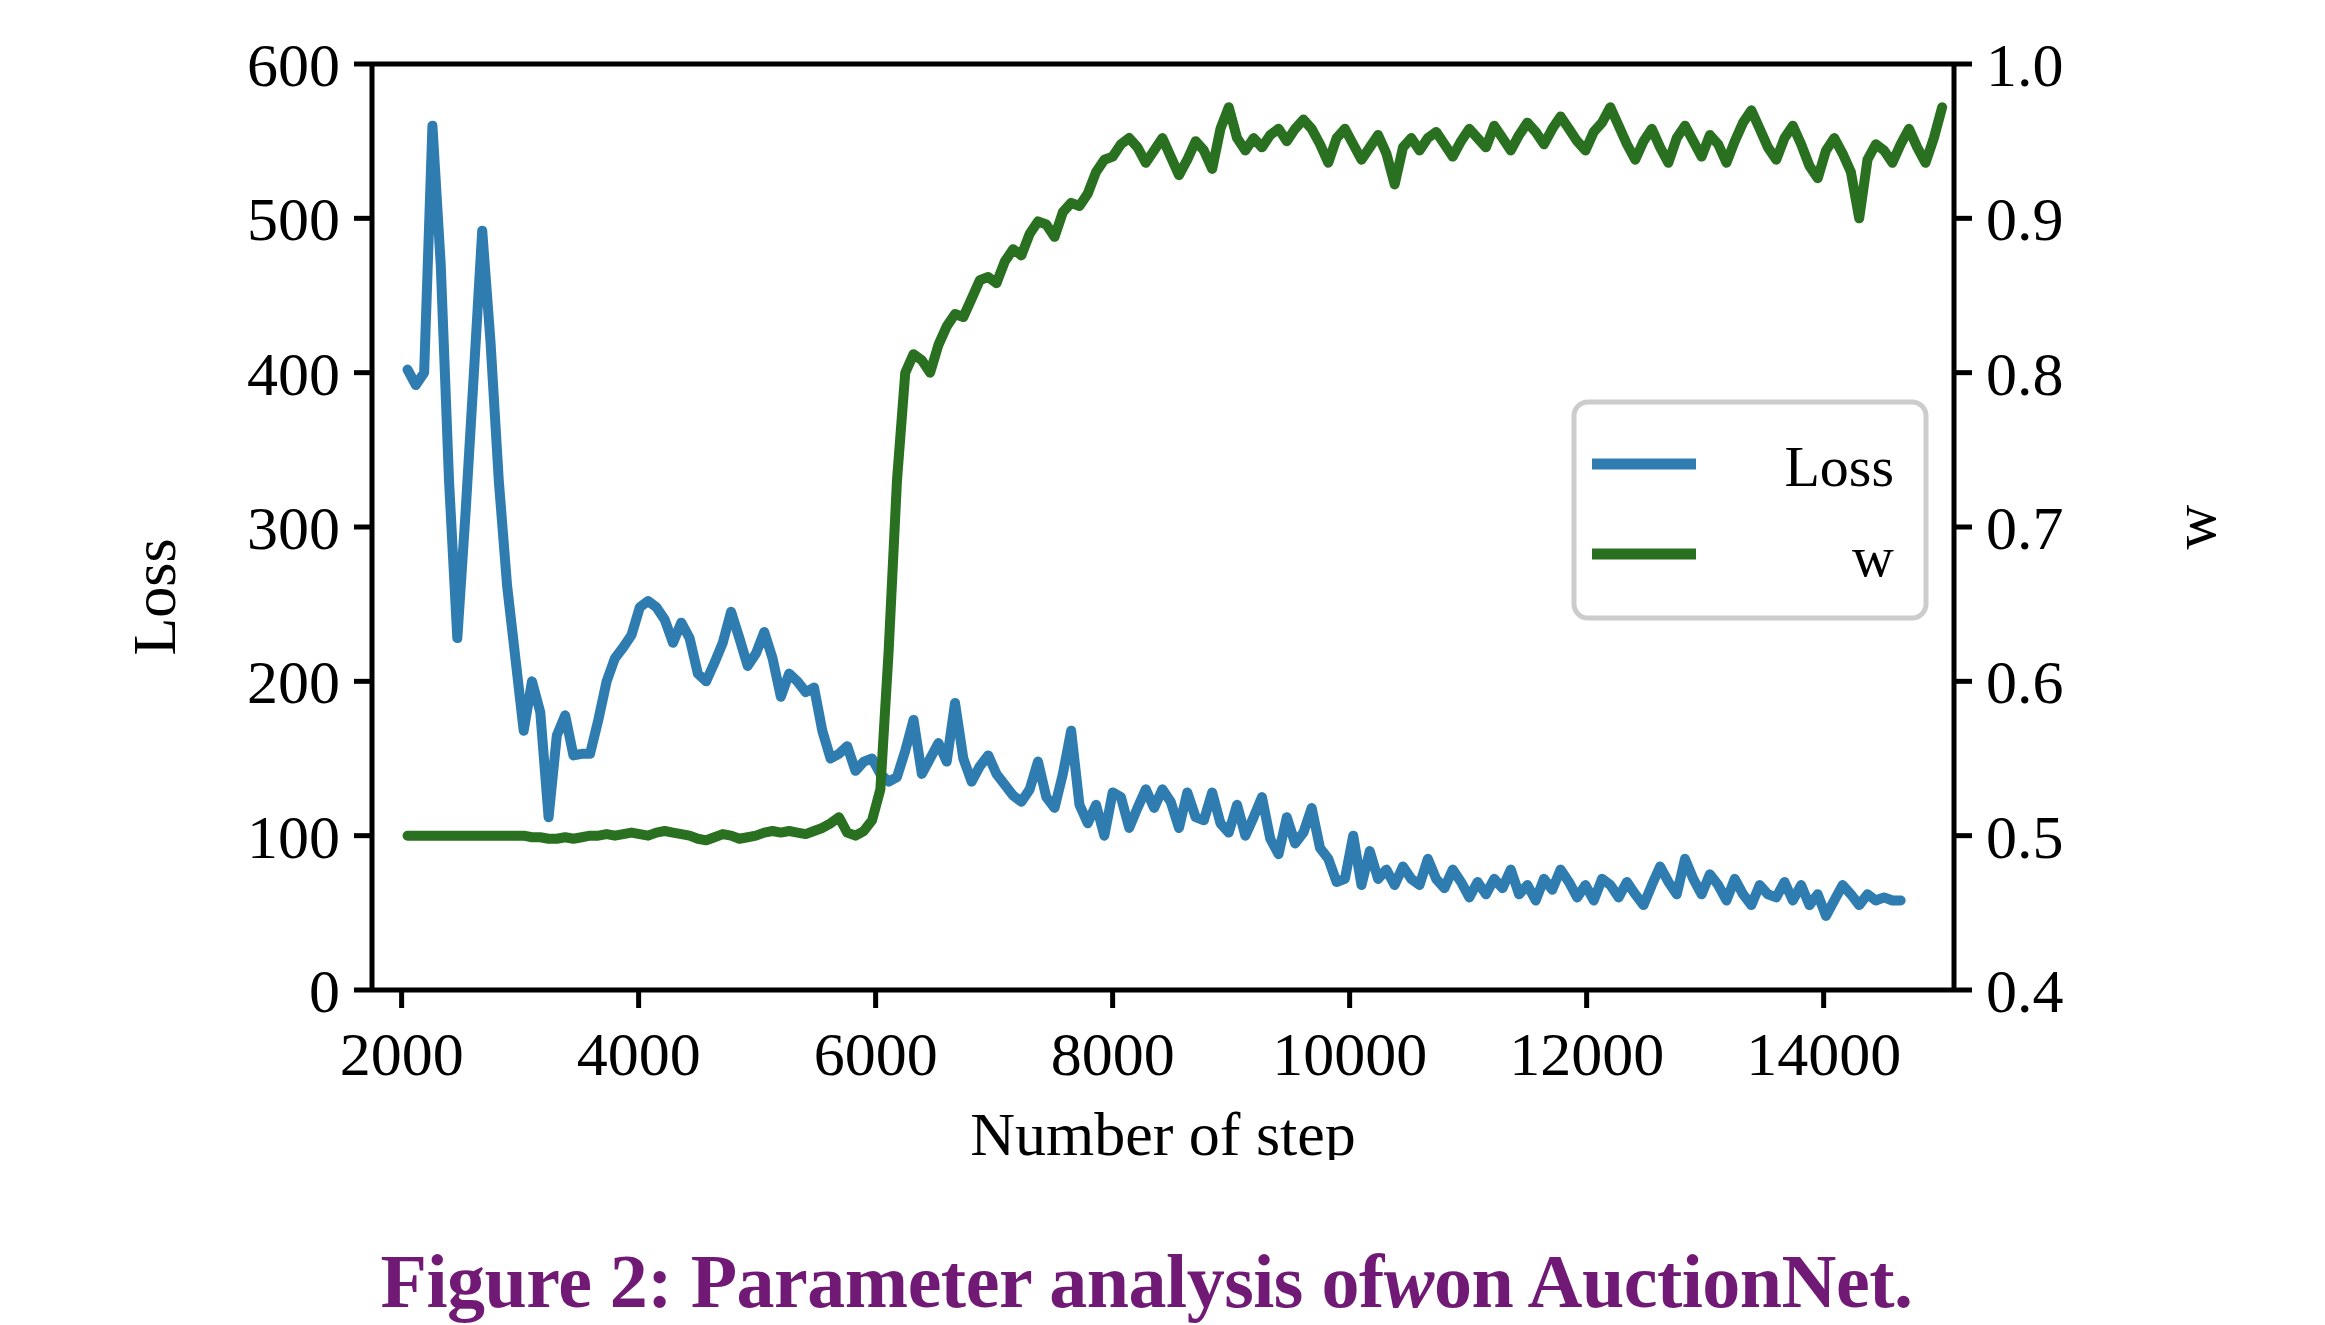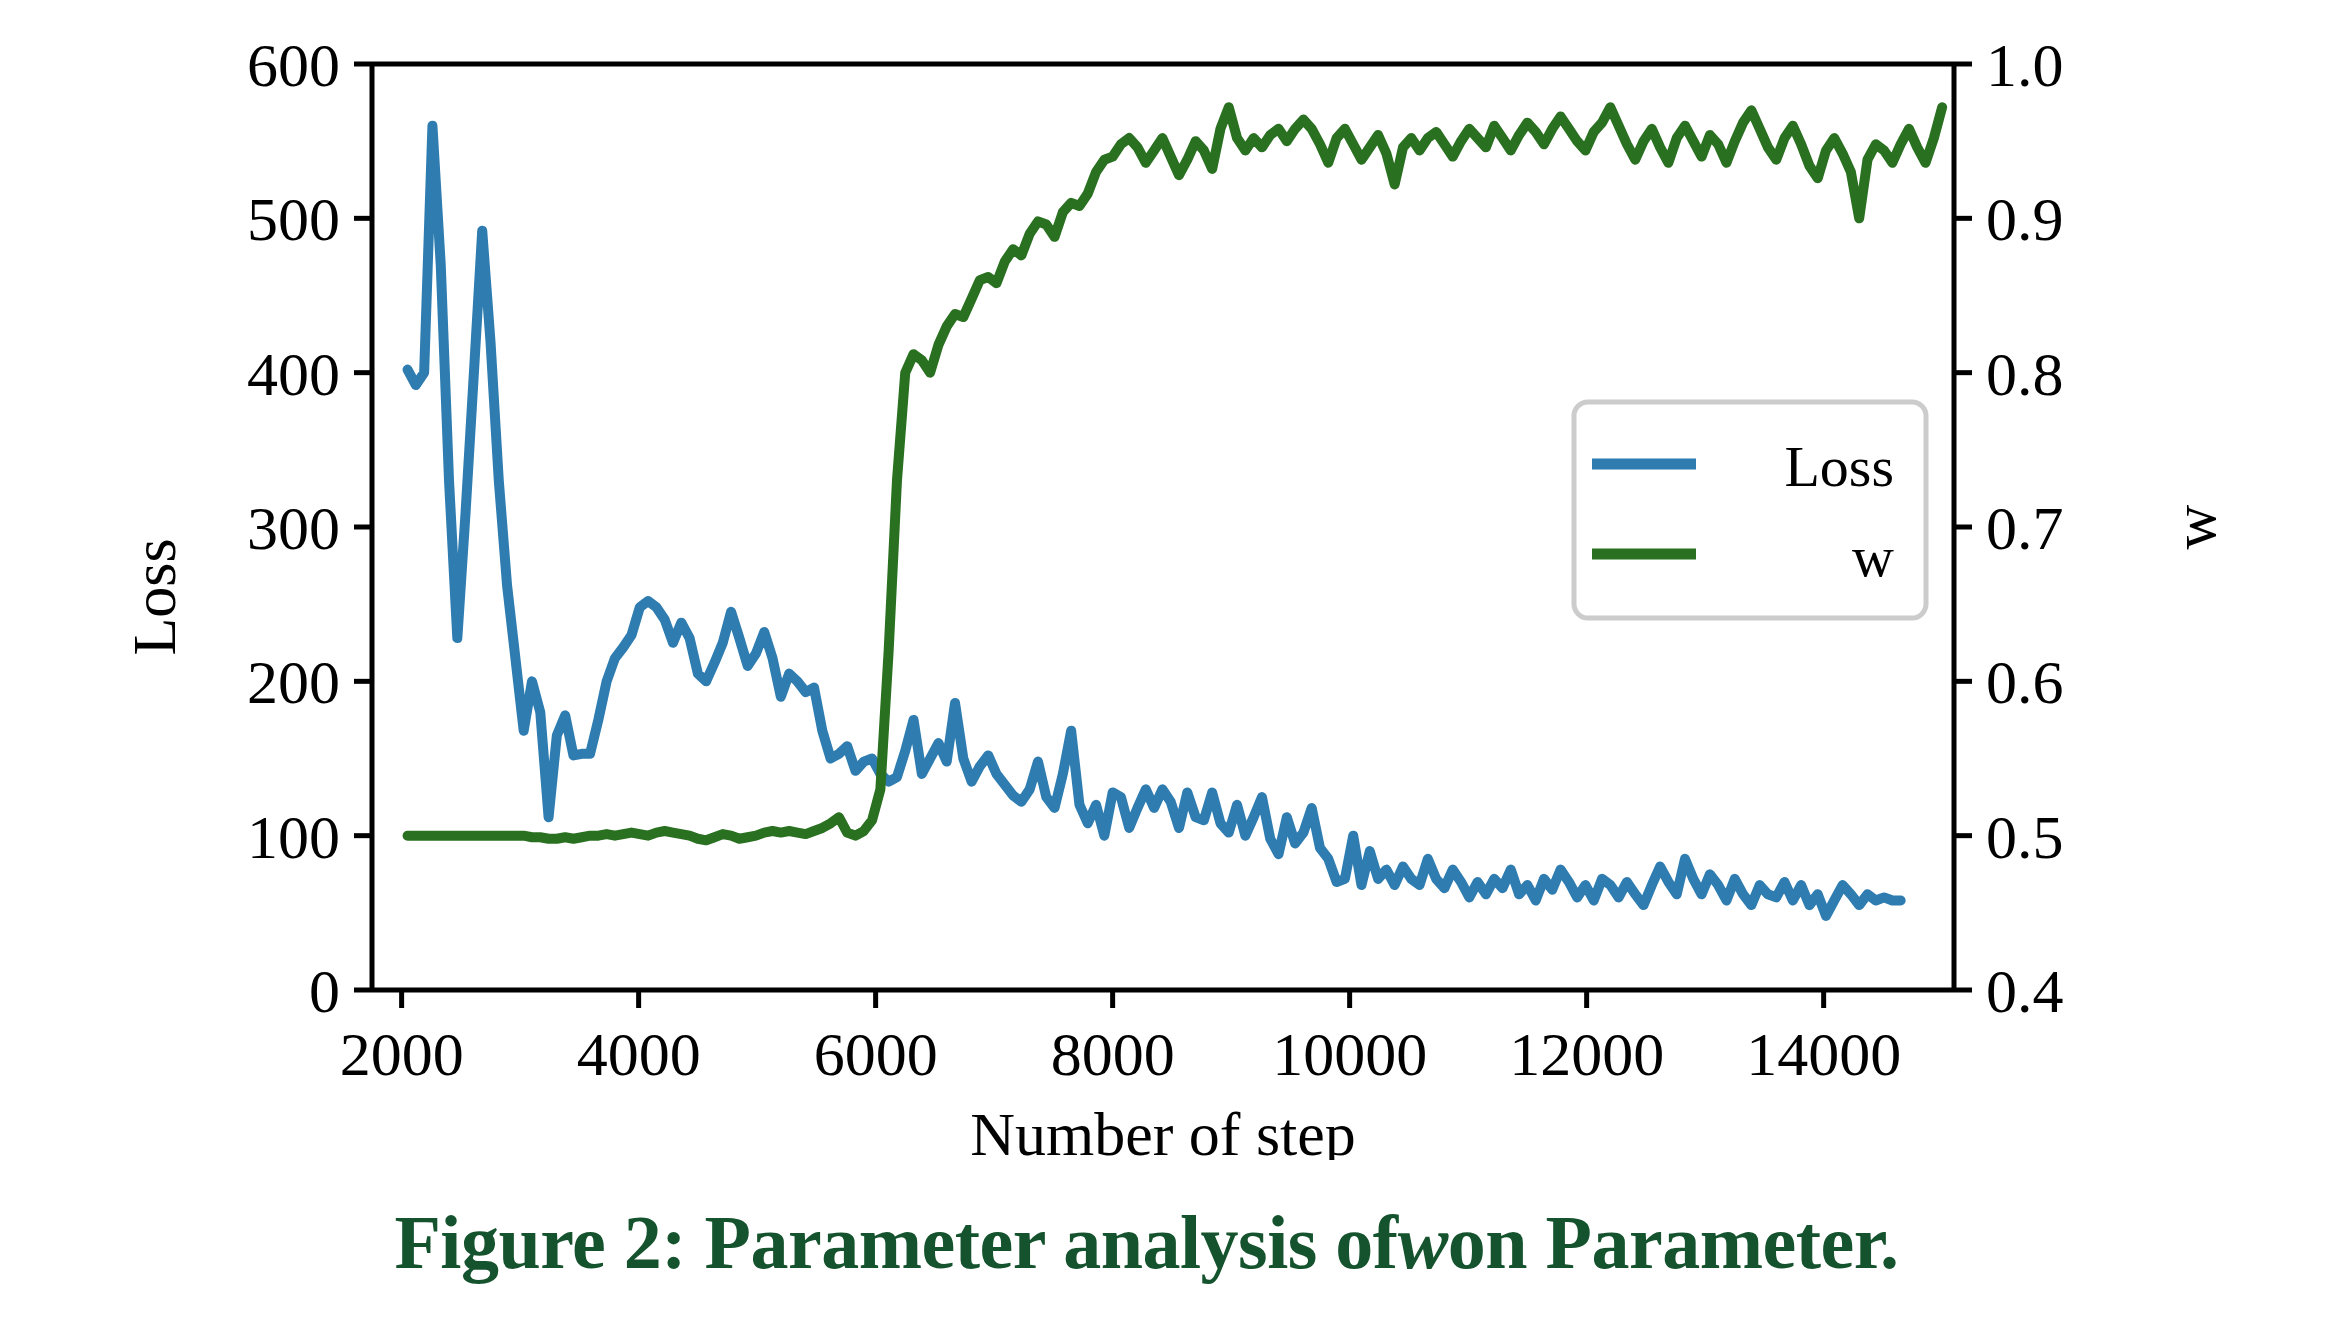--- a/index.html
+++ b/index.html
@@ -57,26 +57,26 @@
     stroke-linejoin: round;
     stroke-linecap: round;
   }
   #caption {
     position: absolute;
     left: 0;
     top: 1160px;
     width: 2293px;
     height: 165px;
     display: flex;
-    align-items: center;
+    align-items: flex-end;
     justify-content: center;
     font-family: "Liberation Serif", "DejaVu Serif", serif;
     font-weight: bold;
     font-size: 76px;
-    color: #14532d;
+    color: #701a75;
     letter-spacing: -0.5px;
     white-space: nowrap;
   }
   #caption .it {
     font-style: italic;
   }
 </style>
 </head>
 <body>
 
@@ -143,16 +143,16 @@
         <line x1="1592" y1="464" x2="1696" y2="464" stroke="#2e7cb0" stroke-width="11" stroke-linecap="butt"></line>
         <text x="1894" y="486" text-anchor="end" class="legend-label">Loss</text>
         <line x1="1592" y1="554" x2="1696" y2="554" stroke="#2a7021" stroke-width="11" stroke-linecap="butt"></line>
         <text x="1894" y="576" text-anchor="end" class="legend-label">w</text>
       </g>
   </svg>
 
   <div id="caption">
     <span>Figure 2: Parameter analysis of </span>
       <span class="it">w</span>
-      <span> on Parameter.</span>
+      <span> on AuctionNet.</span>
   </div>
 
 </div>
 
 </body></html>

